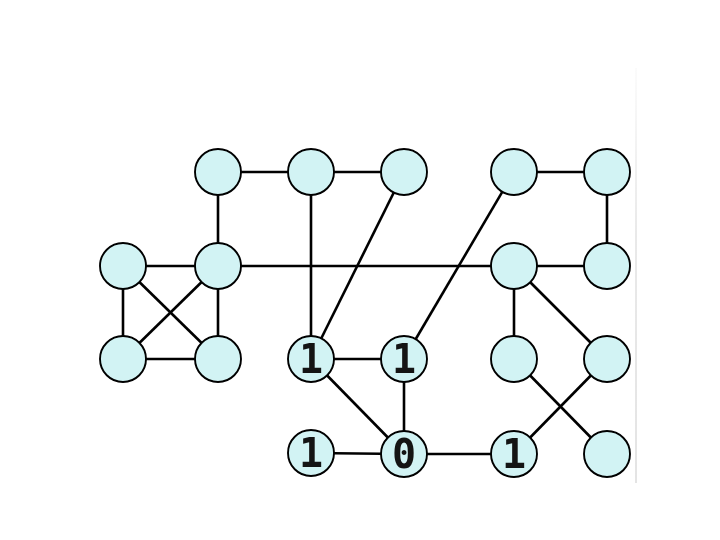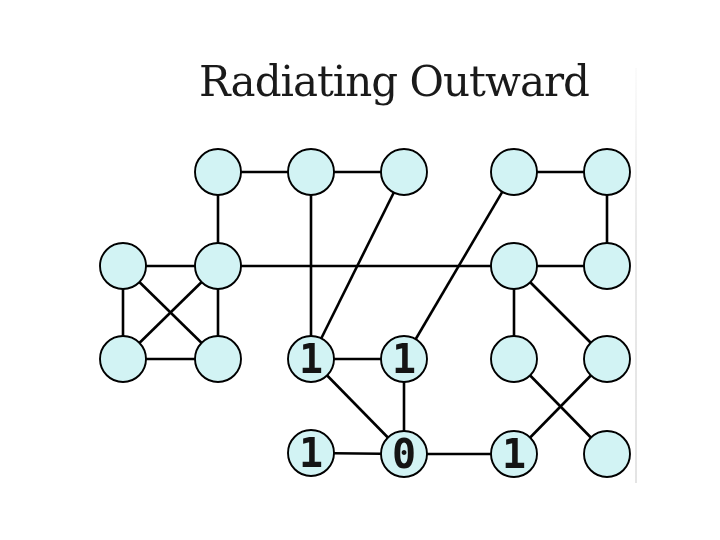--- a/index.html
+++ b/index.html
@@ -21,21 +21,20 @@
   }
   .right-edge-line {
     position:absolute; left:635px; top:68px; width:2px; height:415px;
     background:linear-gradient(to bottom, #fbfbfb 0%, #e9e9e9 40%, #e4e4e4 100%);
   }
 </style>
 </head>
 <body>
 
 <div class="slide">
-  <h1 class="title">Radiating Outward</h1>
   <svg id="graph" class="graph" width="720" height="540">
       <line x1="218" y1="172" x2="311" y2="172" stroke="#000000" stroke-width="2.6"></line>
       <line x1="311" y1="172" x2="404" y2="172" stroke="#000000" stroke-width="2.6"></line>
       <line x1="514" y1="172" x2="607" y2="172" stroke="#000000" stroke-width="2.6"></line>
       <line x1="123" y1="266" x2="218" y2="266" stroke="#000000" stroke-width="2.6"></line>
       <line x1="218" y1="266" x2="514" y2="266" stroke="#000000" stroke-width="2.6"></line>
       <line x1="514" y1="266" x2="607" y2="266" stroke="#000000" stroke-width="2.6"></line>
       <line x1="123" y1="359" x2="218" y2="359" stroke="#000000" stroke-width="2.6"></line>
       <line x1="311" y1="359" x2="404" y2="359" stroke="#000000" stroke-width="2.6"></line>
       <line x1="311" y1="453" x2="404" y2="454" stroke="#000000" stroke-width="2.6"></line>

